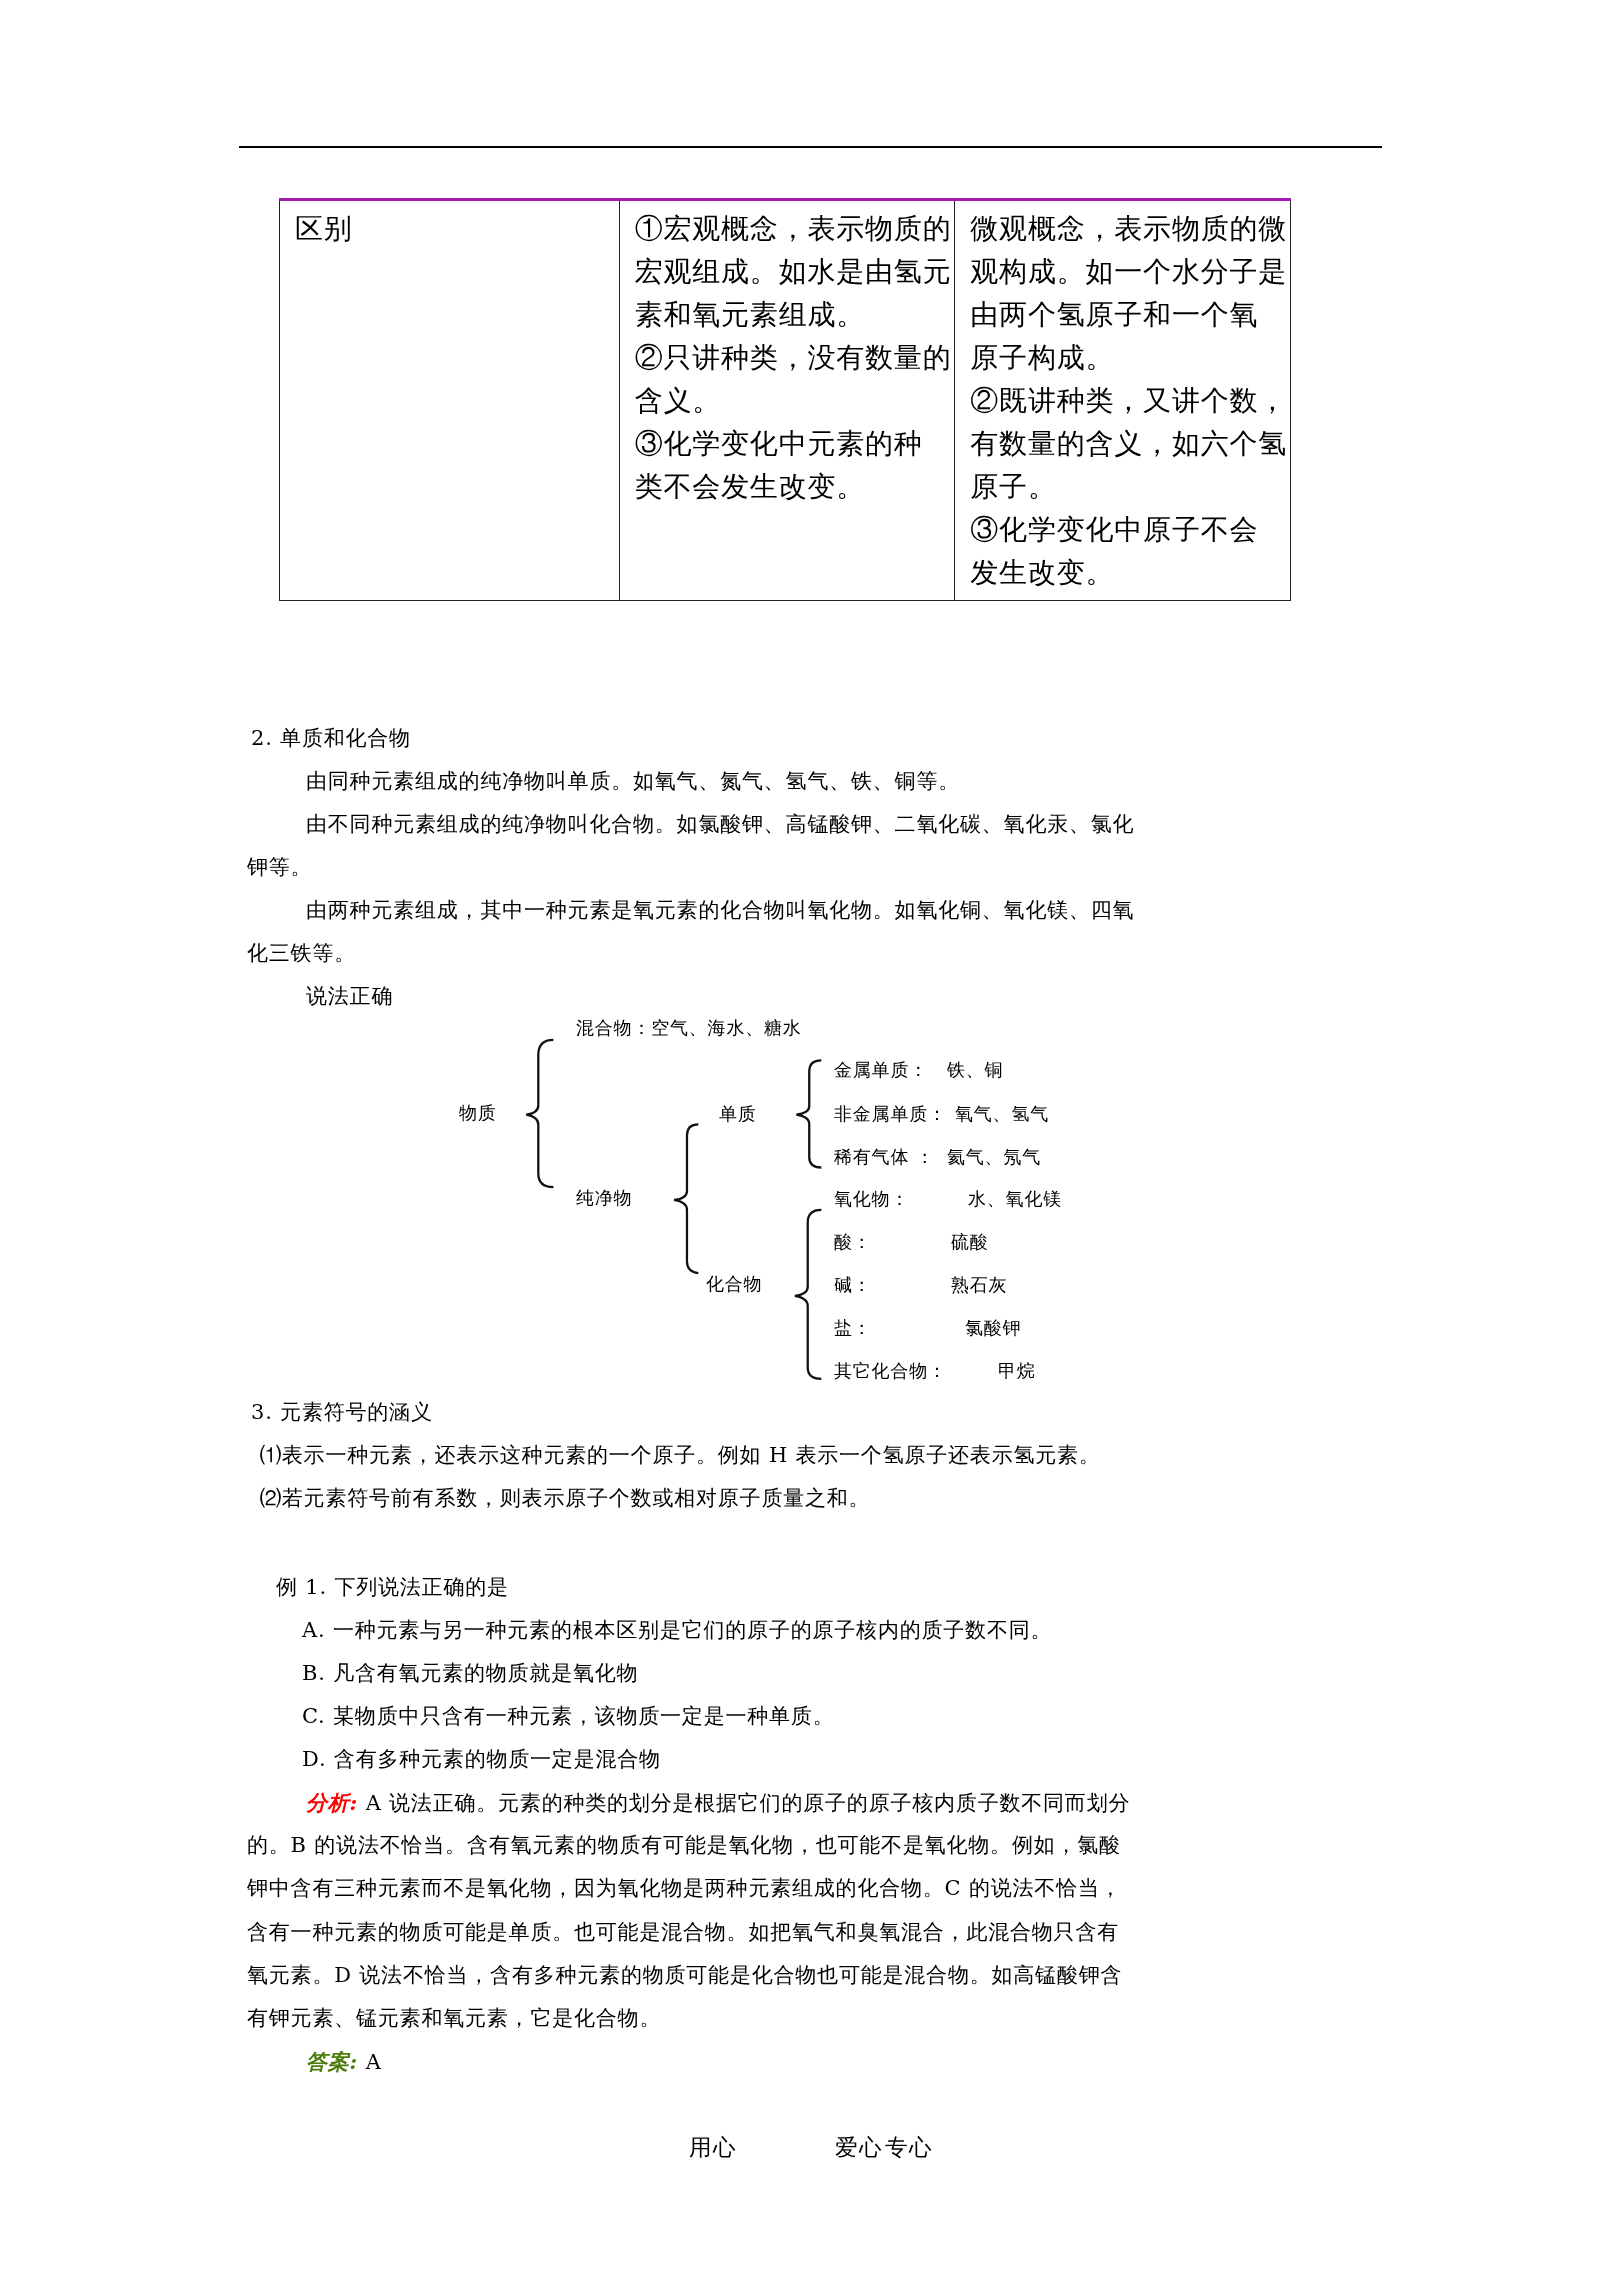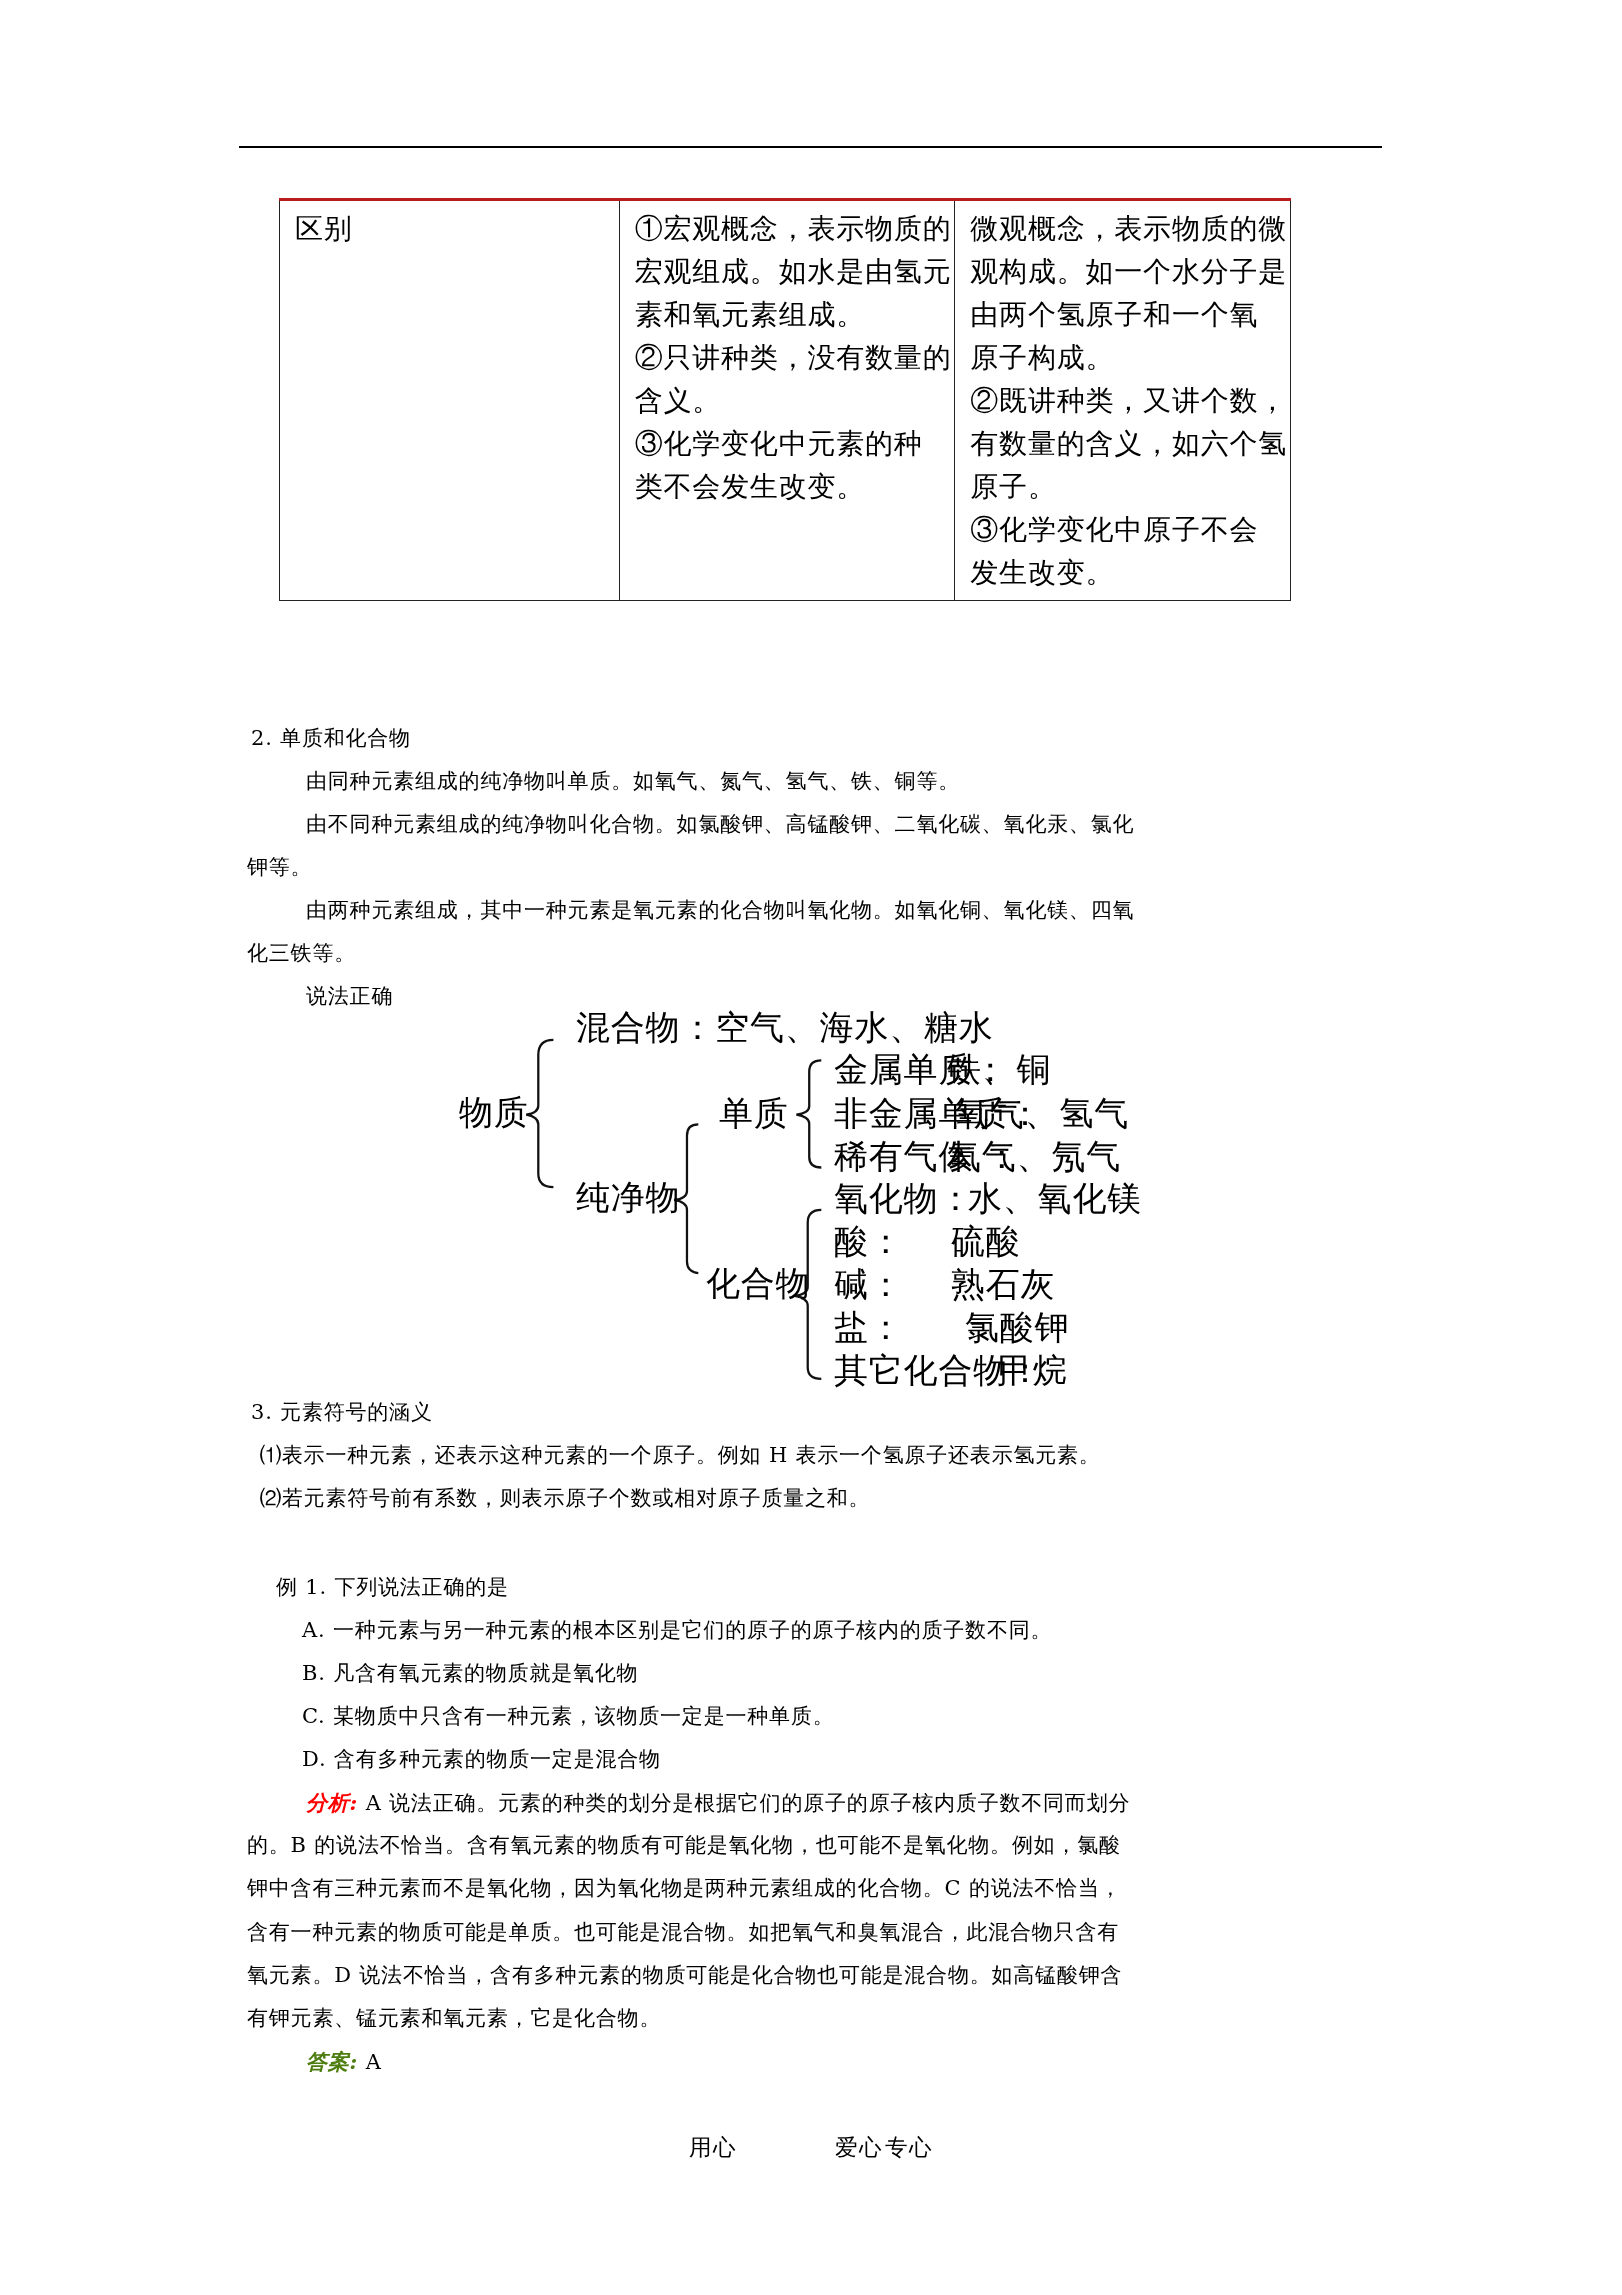--- a/index.html
+++ b/index.html
@@ -11,24 +11,24 @@
 
   
   .tbl { position: absolute; left: 279px; top: 198px; width: 1012px; border-collapse: collapse; table-layout: fixed; }
   .tbl td { border: 1.5px solid #222; vertical-align: top; padding: 6px 13.6px 6px 15px;
             font-size: 28px; line-height: 43px; letter-spacing: 0.8px; white-space: normal; }
   .tbl tr.row-top td { height: 30px; }
   .tbl td.c1 { width: 310px; }
   .tbl td.c2 { width: 306px; }
   .tbl td.c3 { width: 306px; }
   .tbl .line { display: block; white-space: nowrap; }
-  .tbl tr.sep td { border-top: 3px solid #b91c1c; }
+  .tbl tr.sep td { border-top: 3px solid #a21caf; }
 
   
-  .dia { font-family: "DejaVu Sans", "Liberation Sans", sans-serif; font-size: 34px; line-height: 33px; letter-spacing: 0.8px; }
+  .dia { font-family: "DejaVu Sans", "Liberation Sans", sans-serif; font-size: 18px; line-height: 33px; letter-spacing: 0.8px; }
   .dia-svg { position: absolute; left: 0; top: 0; width: 1623px; height: 2295px; pointer-events: none; }
 
   .red { color: #ff0000; font-weight: bold; font-style: italic; }
   .footer { font-size: 22.6px; letter-spacing: 1.5px; }
 </style>
 </head>
 <body>
 
 <div class="top-rule"></div>
 

